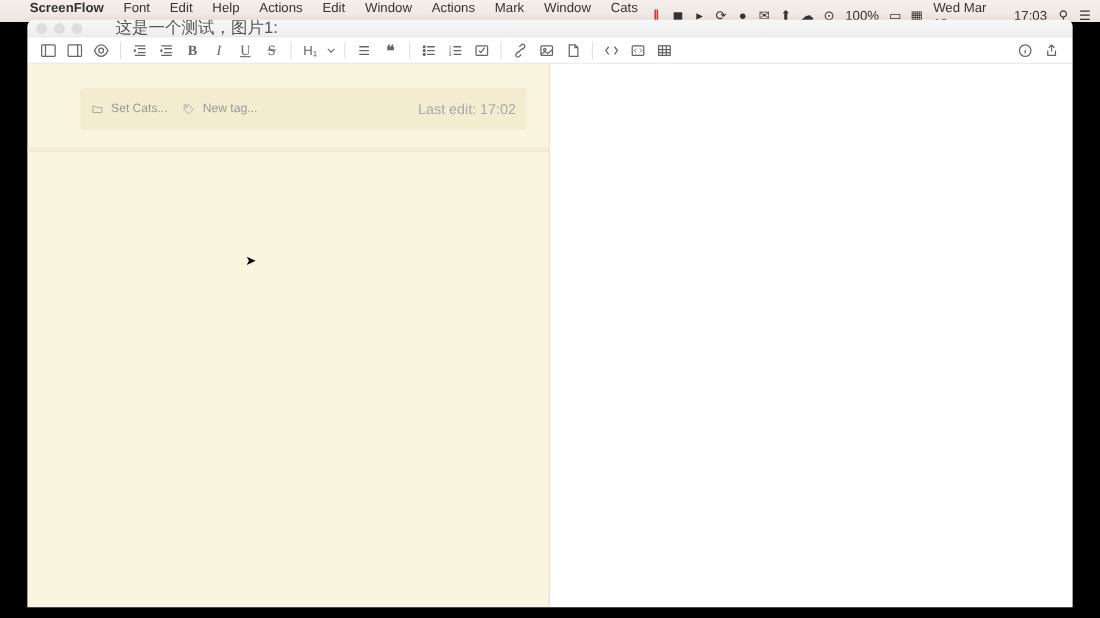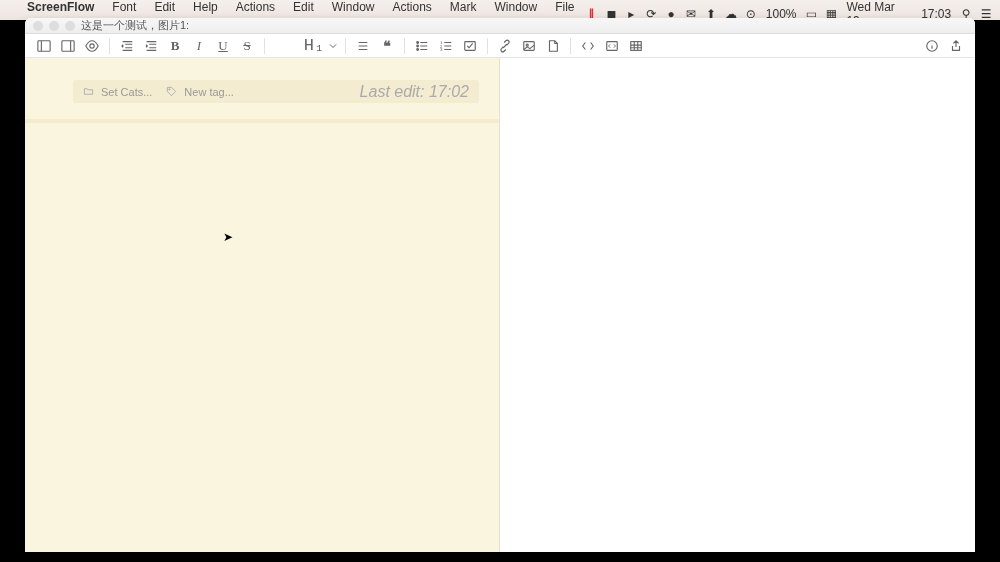--- a/index.html
+++ b/index.html
@@ -48,21 +48,21 @@
       background: linear-gradient(#f7f7f7, #eee);
       display: flex;
       align-items: center;
       padding: 0 8px;
       gap: 6px;
       border-bottom: 1px solid #ddd;
       font-size: 11px;
       color: #555;
     }
     .traffic { width: 10px; height: 10px; border-radius: 50%; background: #ddd; }
-    .tab-title { font-size: 11px; text-align: center; }
+    .tab-title { margin-left: 24px; font-size: 15px; text-align: center; }
     
     
     .toolbar {
       height: 24px;
       background: #fff;
       border-bottom: 1px solid #e5e5e5;
       display: flex;
       align-items: center;
       padding: 0 8px;
       gap: 2px;
@@ -76,50 +76,50 @@
       border-radius: 3px;
       color: #666;
       cursor: pointer;
     }
     .tool-btn svg { width: 14px; height: 14px; stroke: #666; fill: none; stroke-width: 1.3; }
     .tool-sep { width: 1px; height: 16px; background: #e0e0e0; margin: 0 4px; }
     .tool-btn.bold { font-weight: bold; font-size: 13px; font-family: serif;}
     .tool-btn.italic { font-style: italic; font-family: serif; font-size: 13px;}
     .tool-btn.underline { text-decoration: underline; font-family: serif; font-size: 13px;}
     .tool-btn.strike { text-decoration: line-through; font-family: serif; font-size: 13px;}
-    .tool-btn.h1 { font-size: 17px; font-family: Liberation Mono, monospace; margin-left: 32px; }
+    .tool-btn.h1 { font-size: 12px; font-family: Liberation Sans, sans-serif; }
     .tool-btn.quote { font-size: 14px; font-weight: bold; }
     .toolbar-right { margin-left: auto; display: flex; gap: 2px; }
     
     
     .content {
       display: flex;
       height: calc(100% - 40px);
     }
     .left-pane {
       width: 475px;
       background: #faf5df;
       border-right: 1px solid #e8e0c8;
       position: relative;
     }
     .meta-bar {
       margin: 22px 20px 0 48px;
-      height: 23px;
+      height: 38px;
       background: #f3ecd0;
       border-radius: 3px;
       display: flex;
       align-items: center;
       padding: 0 10px;
       font-size: 11px;
       color: #999;
       gap: 6px;
     }
     .meta-icon { width: 12px; height: 12px; display: inline-flex; align-items: center; }
     .meta-icon svg { width: 11px; height: 11px; stroke: #aaa; fill: none; stroke-width: 1.3; }
-    .meta-right { margin-left: auto; font-size: 16px; color: #aaa; font-style: italic;}
+    .meta-right { margin-left: auto; font-size: 13px; color: #aaa;}
     
     .focus-line {
       margin-top: 16px;
       height: 4px;
       background: #f3ecd0;
     }
     
     .cursor-pointer {
       position: absolute;
       top: 172px;
@@ -144,21 +144,21 @@
     <span class="app-name">ScreenFlow</span>
     <span class="menu-item">Font</span>
     <span class="menu-item">Edit</span>
     <span class="menu-item">Help</span>
     <span class="menu-item">Actions</span>
     <span class="menu-item">Edit</span>
     <span class="menu-item">Window</span>
     <span class="menu-item">Actions</span>
     <span class="menu-item">Mark</span>
     <span class="menu-item">Window</span>
-    <span class="menu-item">File</span>
+    <span class="menu-item">Cats</span>
   </div>
   <div class="menubar-right">
     <span class="status-icon" style="color:#d33;font-weight:bold;">∥</span>
     <span class="status-icon">◼</span>
     <span class="status-icon">▸</span>
     <span class="status-icon">⟳</span>
     <span class="status-icon">●</span>
     <span class="status-icon">✉</span>
     <span class="status-icon">⬆</span>
     <span class="status-icon">☁</span>

